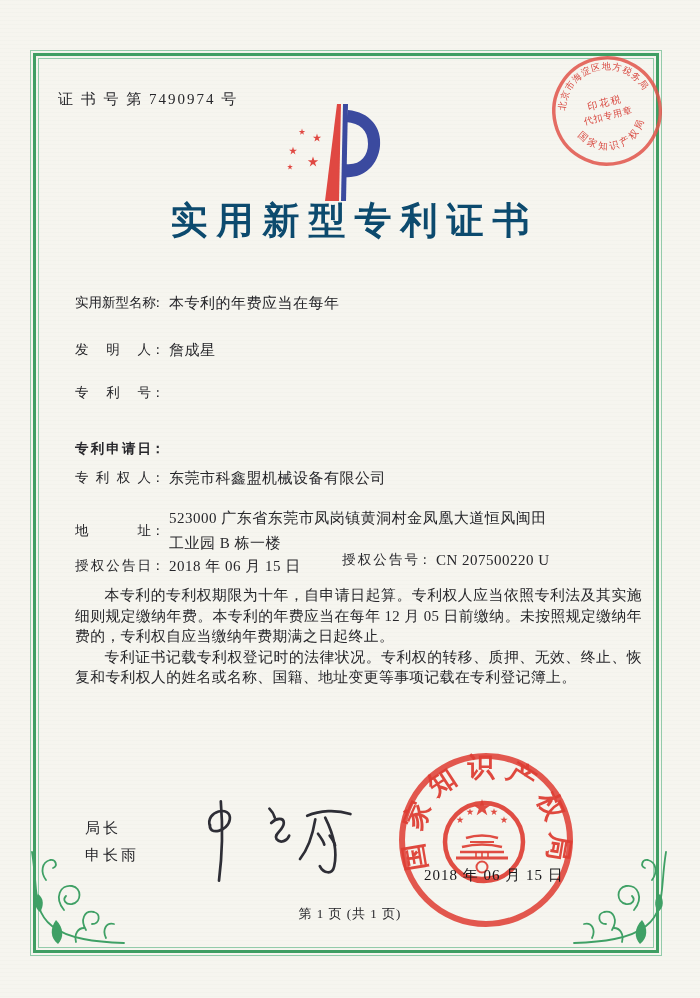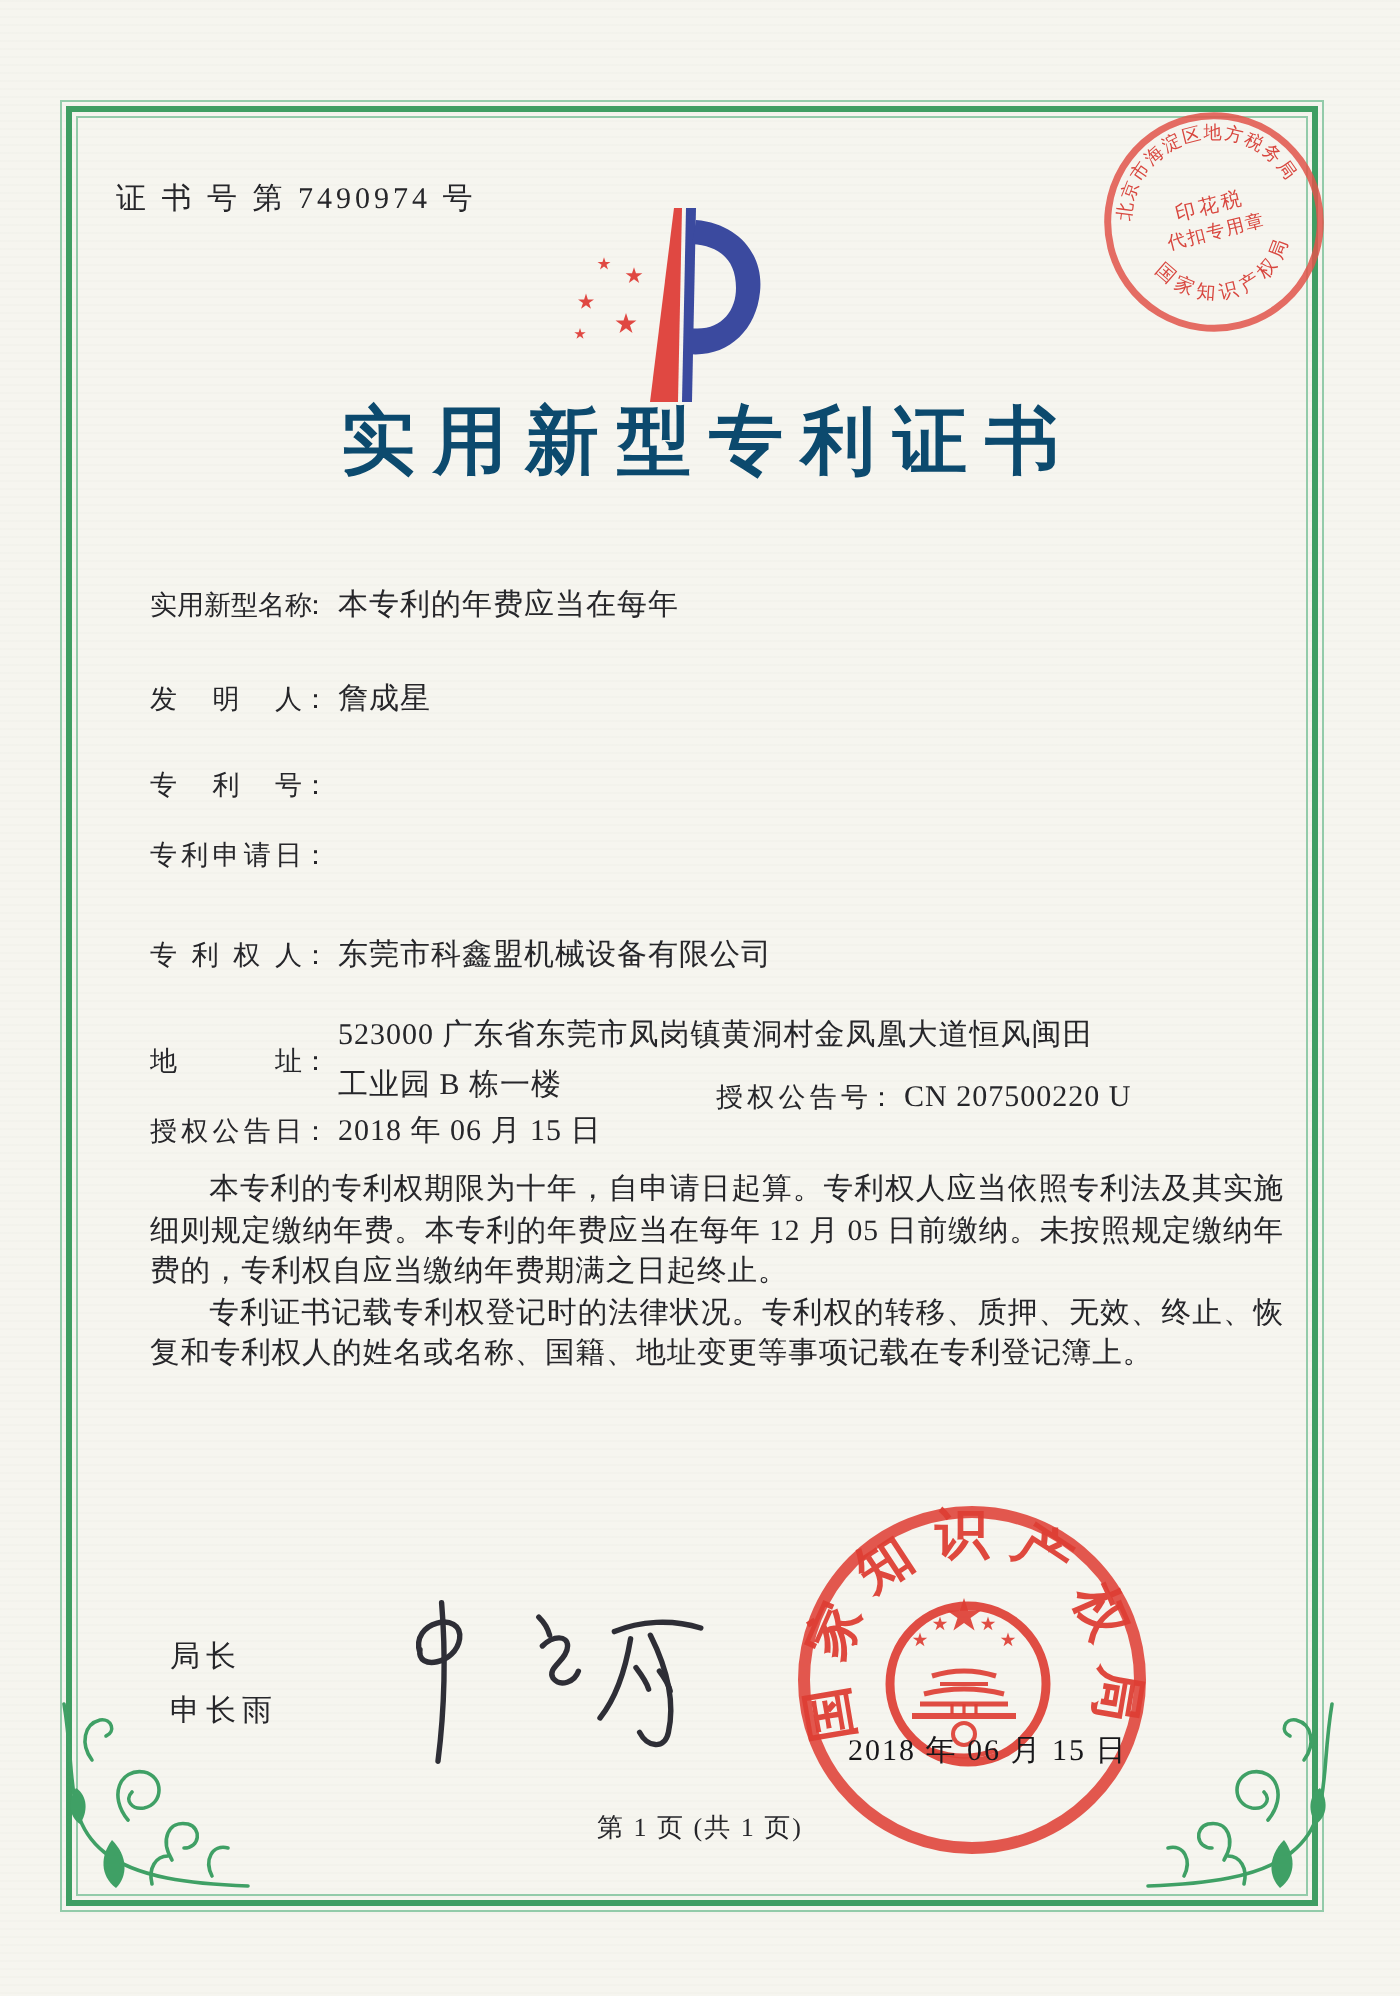--- a/index.html
+++ b/index.html
@@ -25,23 +25,23 @@
   .title{position:absolute;left:0;top:196px;width:100%;text-align:center;
          font-size:37px;font-weight:600;letter-spacing:9px;text-indent:9px;color:#0c4a6e;}
 
   
   .fields{position:absolute;left:75px;top:292px;width:570px;font-size:15px;}
   .frow{position:absolute;left:0;display:flex;align-items:center;line-height:22px;white-space:nowrap;}
   .flabel{display:inline-block;width:76px;font-size:13.5px;text-align:justify;text-align-last:justify;line-height:22px;}
   .fcolon{display:inline-block;width:14px;font-size:13.5px;}
   .fvalue{margin-left:4px;letter-spacing:.5px;}
   .fvalue .addr-line{display:block;white-space:nowrap;line-height:25px;}
-  .frow.r0{top:0;} .frow.r1{top:47px;} .frow.r2{top:90px;} .frow.r3{top:125px;}
+  .frow.r0{top:0;} .frow.r1{top:47px;} .frow.r2{top:90px;} .frow.r3{top:146px;font-weight:bold;}
   .frow.r4{top:175px;} .frow.r5{top:214px;} .frow.r6{top:263px;}
-  .frow.r7{top:246px;left:267px;margin-left:16px;}
+  .frow.r7{top:257px;left:267px;}
 
   
   .body-text{position:absolute;left:75px;top:585px;width:567px;font-size:14.8px;line-height:20.5px;letter-spacing:.4px;text-align:justify;}
   .body-text p{margin:0;text-indent:2em;}
 
   
   .director-title{position:absolute;left:85px;top:819px;font-size:15px;letter-spacing:3px;}
   .director-name{position:absolute;left:85px;top:846px;font-size:15px;letter-spacing:3px;}
   .signature{position:absolute;left:183px;top:796px;}
   .sig-hidden{position:absolute;width:0;height:0;overflow:hidden;}

